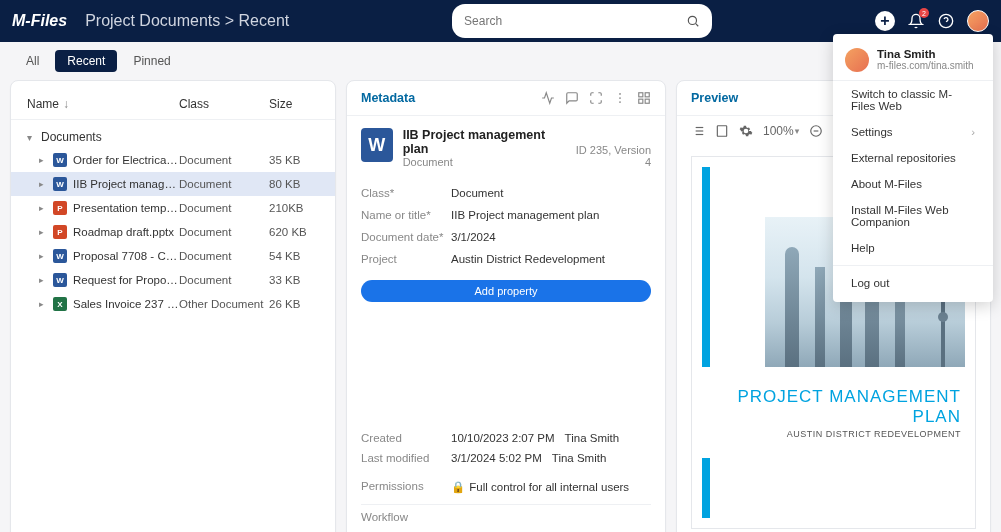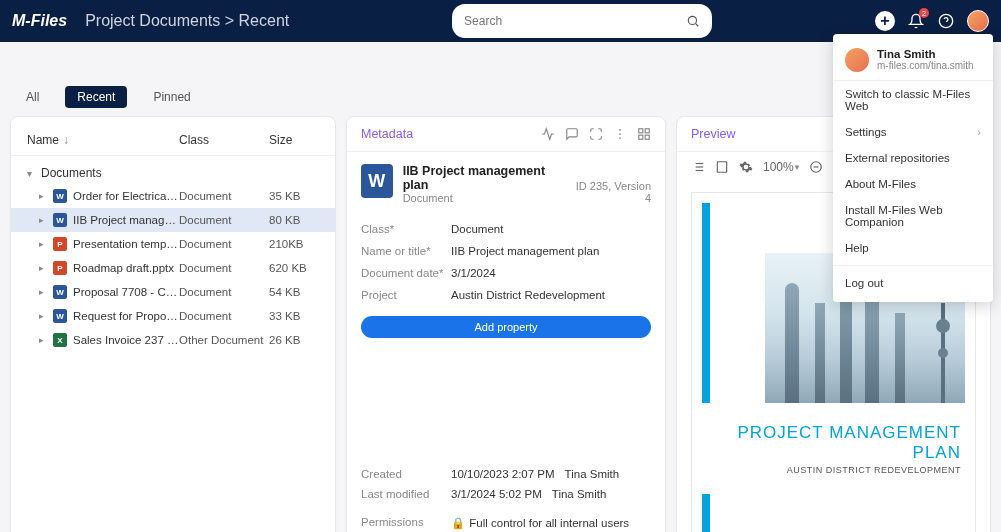--- a/index.html
+++ b/index.html
@@ -12,21 +12,21 @@
     .search-wrap { flex: 1; display: flex; justify-content: center; }
     .search { width: 260px; height: 34px; border-radius: 13px; background: #fff; position: relative; display: flex; align-items: center; padding: 0 12px; }
     .search input { border: none; outline: none; flex: 1; font-size: 12px; background: transparent; }
     .search-icon { color: #555; }
     .top-icons { display: flex; align-items: center; gap: 12px; margin-left: auto; }
     .icon-btn { width: 18px; height: 18px; color: #fff; cursor: pointer; display: flex; align-items: center; justify-content: center; }
     .add-circle { width: 20px; height: 20px; border-radius: 50%; background: #fff; color: #0a1f44; display: flex; align-items: center; justify-content: center; font-weight: bold; font-size: 16px; }
     .bell-wrap { position: relative; }
     .bell-badge { position: absolute; top: -4px; right: -4px; width: 10px; height: 10px; background: #e84545; border-radius: 50%; font-size: 7px; color: #fff; display: flex; align-items: center; justify-content: center; }
     .avatar-sm { width: 22px; height: 22px; border-radius: 50%; background: linear-gradient(135deg,#f4a261,#e76f51); border: 1px solid #fff; }
-    .tabs { display: flex; align-items: center; gap: 14px; padding: 8px 14px; background: #f5f5f7; margin-top: 36px; }
+    .tabs { display: flex; align-items: center; gap: 4px; padding: 8px 14px; background: #f5f5f7; }
     .tab { padding: 4px 12px; border-radius: 4px; color: #555; cursor: pointer; font-size: 12px; }
     .tab.active { background: #0a1f44; color: #fff; }
     .main { display: flex; gap: 10px; padding: 0 10px; }
     .panel { background: #fff; border-radius: 8px; border: 1px solid #e5e7eb; box-shadow: 0 1px 2px rgba(0,0,0,0.03); }
     .panel-list { width: 326px; height: 460px; padding: 8px 0; }
     .list-header { display: flex; padding: 8px 16px; font-size: 12px; color: #333; font-weight: 500; border-bottom: 1px solid #eef0f3; }
     .col-name { flex: 1; }
     .col-class { width: 90px; }
     .col-size { width: 50px; text-align: left; }
     .sort-arrow { margin-left: 4px; color: #888; }
@@ -38,21 +38,21 @@
     .row .chev-r { width: 10px; color: #888; font-size: 9px; margin-right: 4px; }
     .file-icon { width: 14px; height: 14px; border-radius: 2px; margin-right: 6px; display: inline-flex; align-items: center; justify-content: center; color: #fff; font-size: 8px; font-weight: bold; flex-shrink: 0; }
     .fi-word { background: #2b579a; }
     .fi-ppt { background: #d24726; }
     .fi-xls { background: #217346; }
     .fname { flex: 1; color: #333; white-space: nowrap; overflow: hidden; text-overflow: ellipsis; font-size: 11.5px; }
     .fclass { width: 90px; color: #555; font-size: 11.5px; }
     .fsize { width: 50px; color: #555; font-size: 11.5px; }
     .panel-meta { width: 320px; height: 460px; display: flex; flex-direction: column; }
     .meta-head { display: flex; align-items: center; justify-content: space-between; padding: 10px 14px; border-bottom: 1px solid #eef0f3; }
-    .meta-title { font-size: 12.5px; color: #8b5cf6; font-weight: 400; }
+    .meta-title { font-size: 12.5px; color: #0369a1; font-weight: 700; }
     .meta-icons { display: flex; gap: 10px; color: #888; }
     .meta-icons span { cursor: pointer; }
     .meta-body { padding: 12px 14px; flex: 1; overflow: hidden; display: flex; flex-direction: column; }
     .doc-head { display: flex; gap: 10px; margin-bottom: 14px; }
     .doc-icon { width: 34px; height: 34px; background: #2b579a; border-radius: 4px; color: #fff; display: flex; align-items: center; justify-content: center; font-weight: bold; font-size: 18px; }
     .doc-name { font-size: 12.5px; font-weight: 600; color: #222; }
     .doc-type { font-size: 11px; color: #888; }
     .doc-id { font-size: 11px; color: #888; text-align: right; margin-left: auto; align-self: flex-end; }
     .prop-row { display: flex; padding: 5px 0; font-size: 11.5px; }
     .prop-label { width: 90px; color: #888; }
@@ -85,21 +85,21 @@
     .tv-ball2 { position: absolute; right: 17px; bottom: 45px; width: 10px; height: 10px; border-radius: 50%; background: #6a8090; }
     .doc-title { position: absolute; right: 14px; top: 230px; text-align: right; }
     .doc-title-main { color: #00a3e0; font-size: 17px; font-weight: 300; letter-spacing: 1px; }
     .doc-title-sub { color: #555; font-size: 9px; letter-spacing: 0.5px; margin-top: 2px; }
 
     .user-menu { position: absolute; top: 34px; right: 8px; width: 160px; background: #fff; border-radius: 4px; box-shadow: 0 4px 16px rgba(0,0,0,0.18); z-index: 100; padding: 6px 0; }
     .user-head { display: flex; gap: 8px; padding: 8px 12px; border-bottom: 1px solid #eef0f3; }
     .user-avatar { width: 24px; height: 24px; border-radius: 50%; background: linear-gradient(135deg,#f4a261,#e76f51); flex-shrink: 0; }
     .user-name { font-size: 11.5px; font-weight: 600; color: #222; }
     .user-sub { font-size: 10px; color: #888; }
-    .menu-item { padding: 7px 12px; font-size: 11.5px; color: #333; cursor: pointer; display: flex; justify-content: space-between; align-items: center; }
+    .menu-item { padding: 7px 18px; font-size: 11.5px; color: #333; cursor: pointer; display: flex; justify-content: space-between; align-items: center; }
     .menu-sep { border-top: 1px solid #eef0f3; margin: 4px 0; }
     svg { display: block; }
   </style>
 </head>
 <body>
 
 <div class="topbar">
   <div class="logo"><span class="m">M</span><span class="files">-Files</span></div>
   <div class="breadcrumb">Project Documents &gt; Recent</div>
   <div class="search-wrap">

